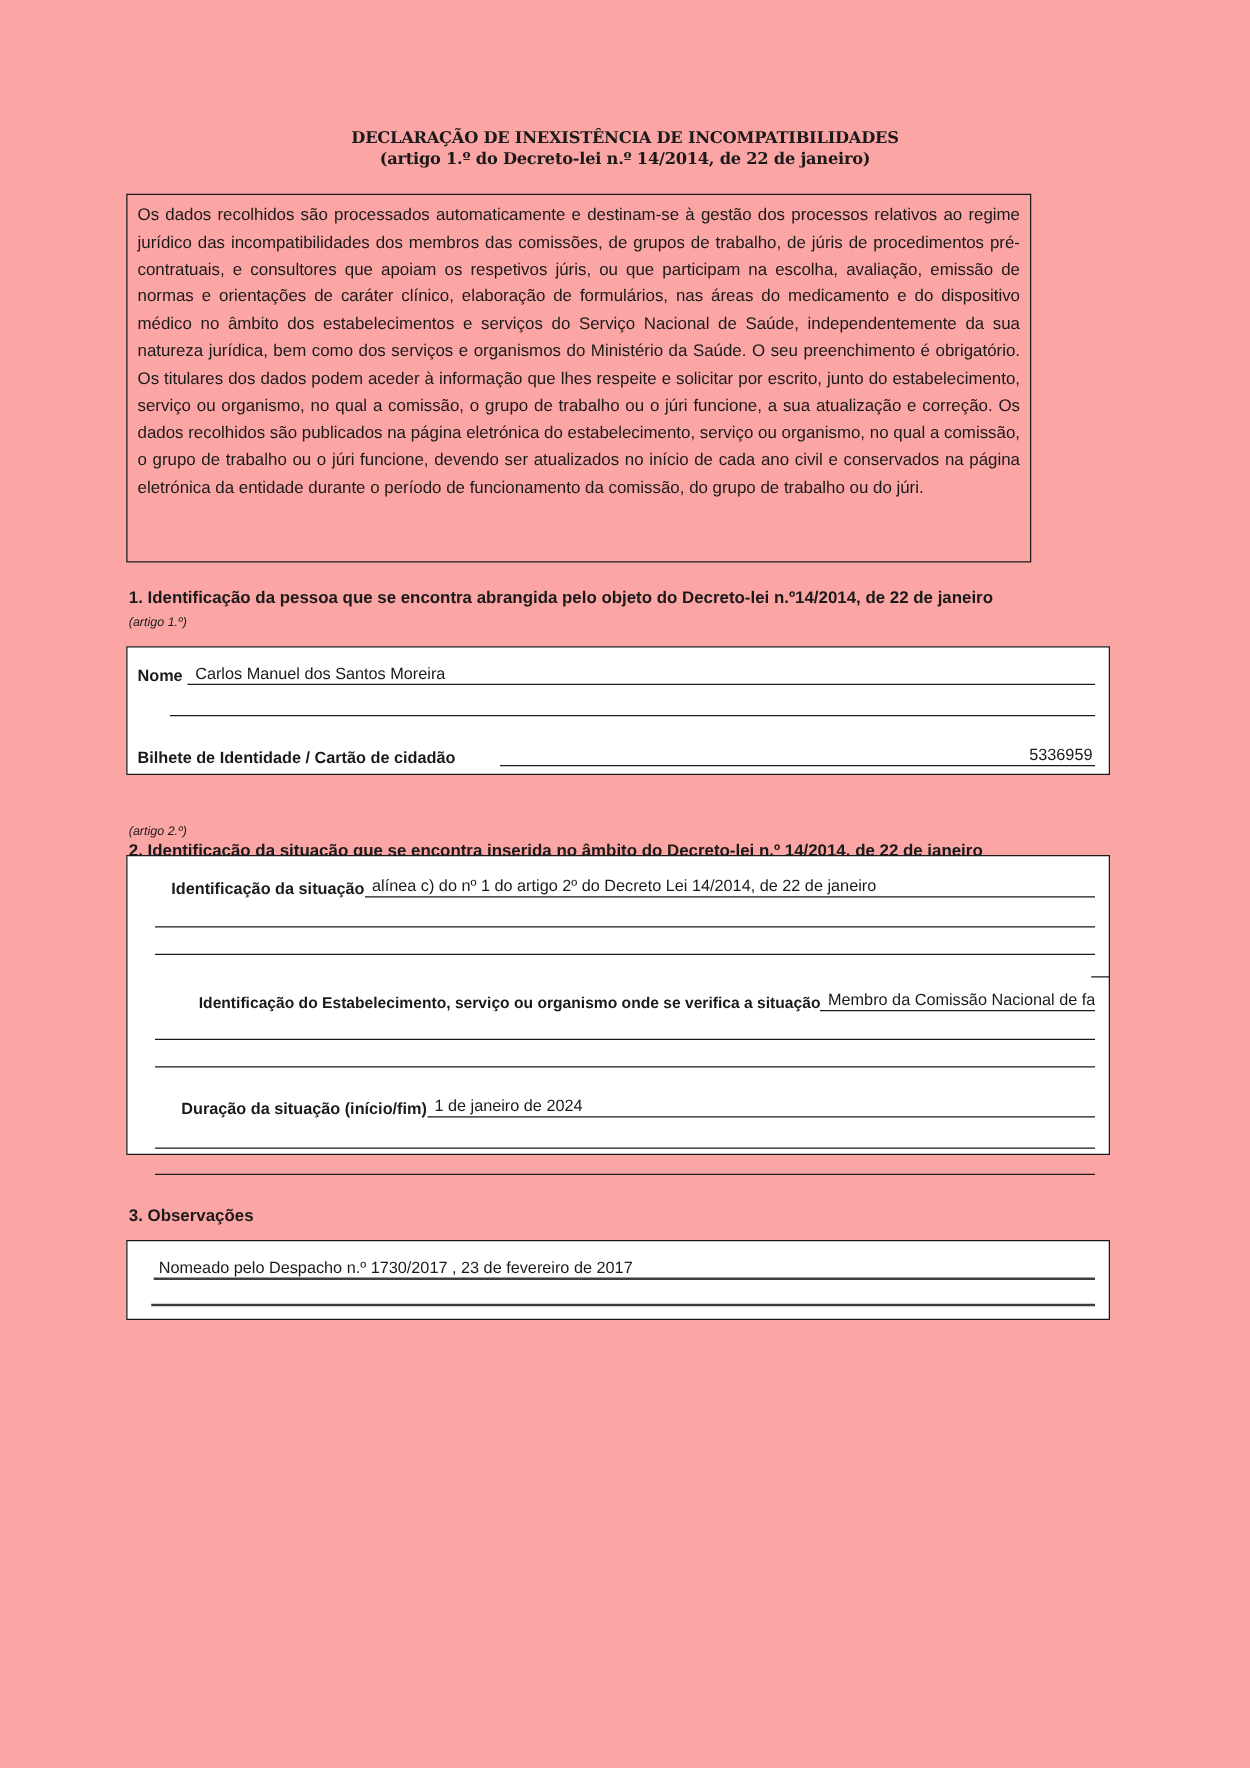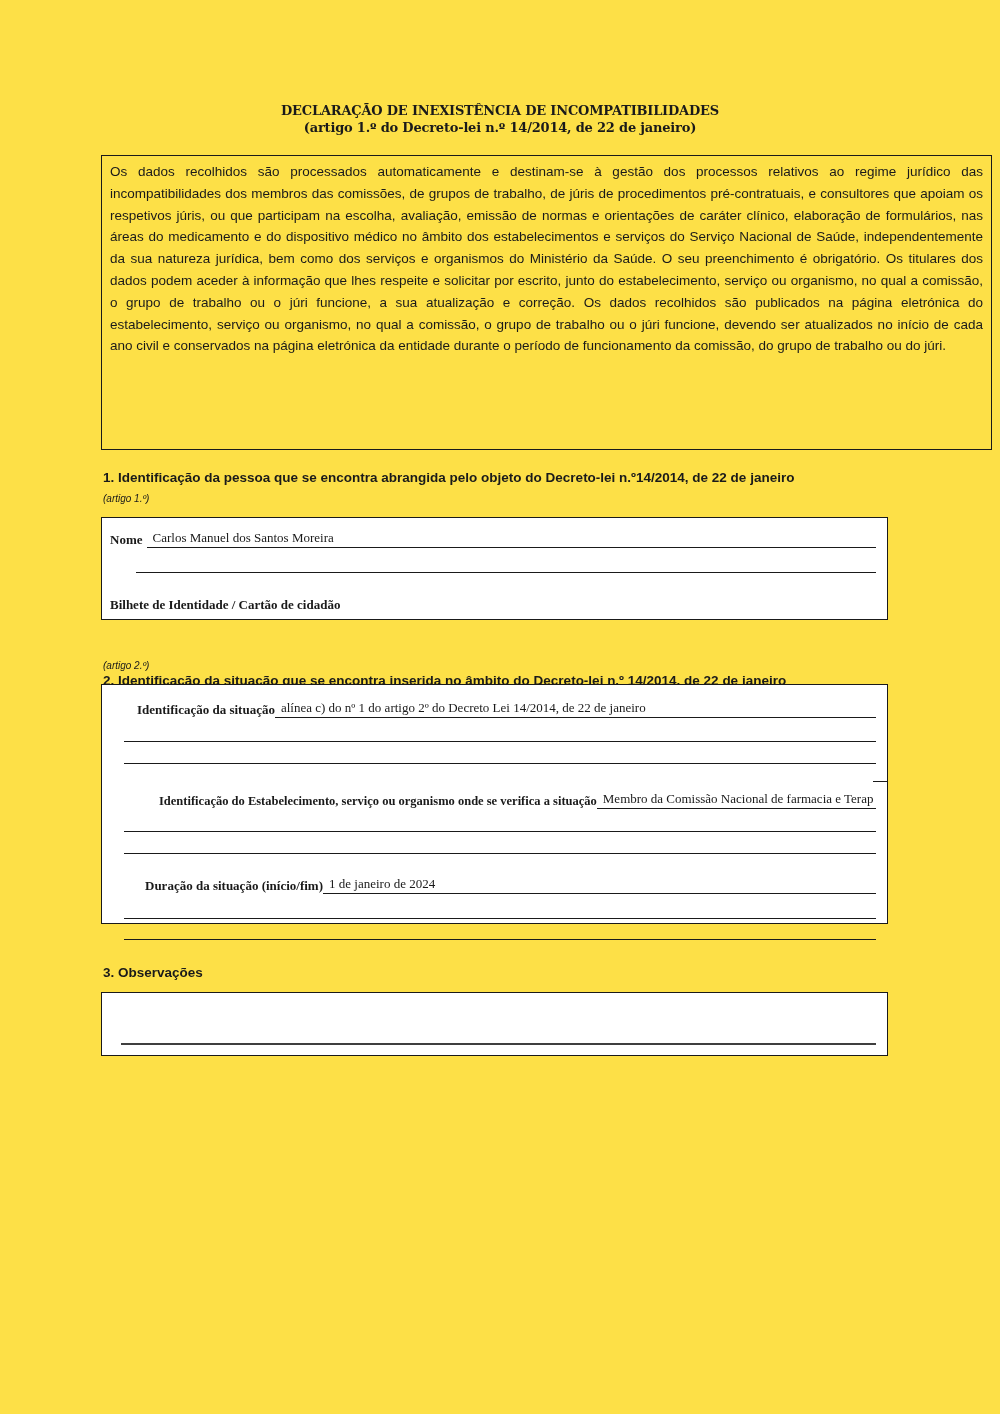--- a/index.html
+++ b/index.html
@@ -1,36 +1,36 @@
 <!DOCTYPE html>
 <html lang="pt"><head>
 <meta charset="utf-8">
 <style>
   html,body{margin:0;padding:0;background:#ffffff;}
   .page{
     position:relative;
     width:1000px;height:1414px;
-    background:#fde047;
+    background:#fca5a5;
     font-family:"Liberation Sans", sans-serif;
     color:#1a1a1a;
     overflow:hidden;
   }
   
   .title-block{
     position:absolute; top:102px; left:0; width:1000px;
     text-align:center;
     font-family:"DejaVu Serif", serif;
     font-weight:bold;
     font-size:13px; line-height:17px;
     letter-spacing:-0.2px;
   }
   
   .intro-box{
     position:absolute; left:101px; top:155px;
-    width:891px; height:295px;
+    width:724px; height:295px;
     border:1.5px solid #1a1a1a;
     box-sizing:border-box;
   }
   .intro-text{
     position:absolute; left:8px; right:8px; top:5px;
     font-size:13.5px; line-height:21.8px;
     text-align:justify;
   }
   
   .sec-heading{
@@ -40,21 +40,20 @@
   .sec-sub{
     position:absolute; left:103px;
     font-size:10px; font-style:italic; white-space:nowrap;
   }
   
   .form-box{
     position:absolute; left:101px; width:787px;
     border:1.5px solid #1a1a1a;
     box-sizing:border-box;
     background:#ffffff;
-    font-family:Liberation Serif, serif;
   }
   .row{
     position:absolute; display:flex; align-items:flex-end;
     height:20px; font-size:13px;
   }
   .row .lbl{ font-weight:bold; white-space:nowrap; }
   .row .fill{
     flex:1 1 auto;
     border-bottom:1.5px solid #1a1a1a;
     padding:0 0 1px 6px;
@@ -89,20 +88,21 @@
   <div class="sec-sub" style="top:493px;">(artigo 1.º)</div>
 
   <div class="form-box" style="top:517px; height:103px;">
     <div class="row" style="left:8px; right:11px; top:10px;">
       <span class="lbl">Nome</span>
       <span class="fill" style="margin-left:4px;">Carlos Manuel dos Santos Moreira</span>
     </div>
     <div class="blank-line" style="left:34px; right:11px; top:54px;"></div>
     <div class="row" style="left:8px; right:11px; top:75px;">
       <span class="lbl">Bilhete de Identidade / Cartão de cidadão</span>
+      <span class="fill right" style="margin-left:36px;">5336959</span>
     </div>
   </div>
 
   <div class="sec-heading" style="top:637px;margin-top:36px;">2. Identificação da situação que se encontra inserida no âmbito do Decreto-lei n.º 14/2014, de 22 de janeiro</div>
   <div class="sec-sub" style="top:660px;">(artigo 2.º)</div>
 
   <div class="form-box" style="top:684px; height:240px;">
     <div class="row" style="left:35px; right:11px; top:13px;">
       <span class="lbl">Identificação da situação</span>
       <span class="fill">alínea c) do nº 1 do artigo 2º do Decreto Lei 14/2014, de 22 de janeiro</span>
@@ -123,16 +123,19 @@
       <span class="lbl">Duração da situação (início/fim)</span>
       <span class="fill">1 de janeiro de 2024</span>
     </div>
     <div class="blank-line" style="left:22px; right:11px; top:233px;"></div>
     <div class="blank-line" style="left:22px; right:11px; top:254px;"></div>
   </div>
 
   <div class="sec-heading" style="top:965px;">3. Observações</div>
 
   <div class="form-box" style="top:992px; height:64px;">
+    <div class="row" style="left:21px; right:11px; top:11px;">
+      <span class="fill" style="border-bottom:2px solid #3f3f3f; padding-left:4px;">Nomeado pelo Despacho n.º 1730/2017 , 23 de fevereiro de 2017</span>
+    </div>
     <div class="blank-line thick" style="left:19px; right:11px; top:50px;"></div>
   </div>
 
 </div>
 
 </body></html>

